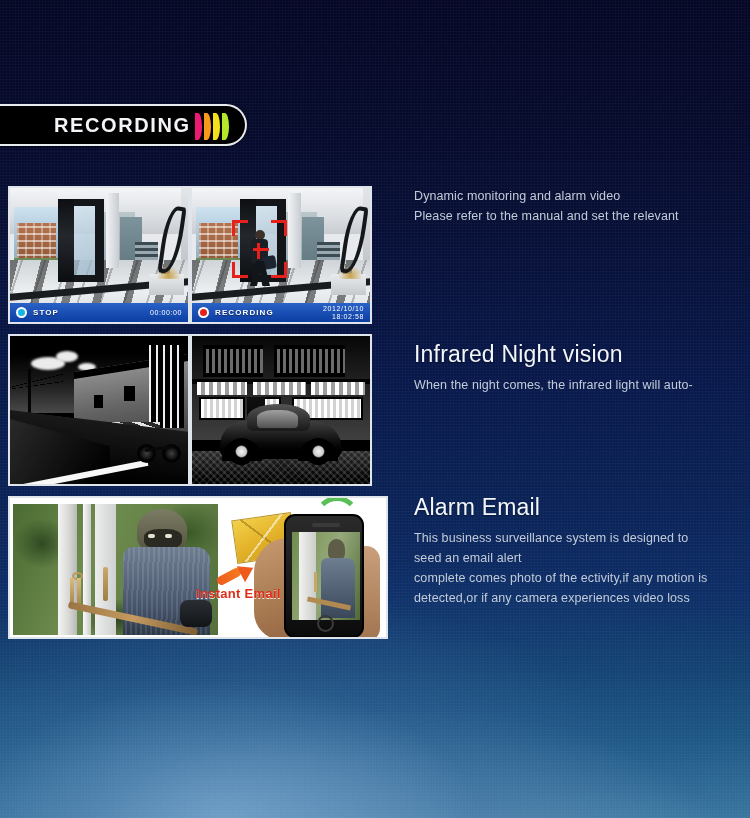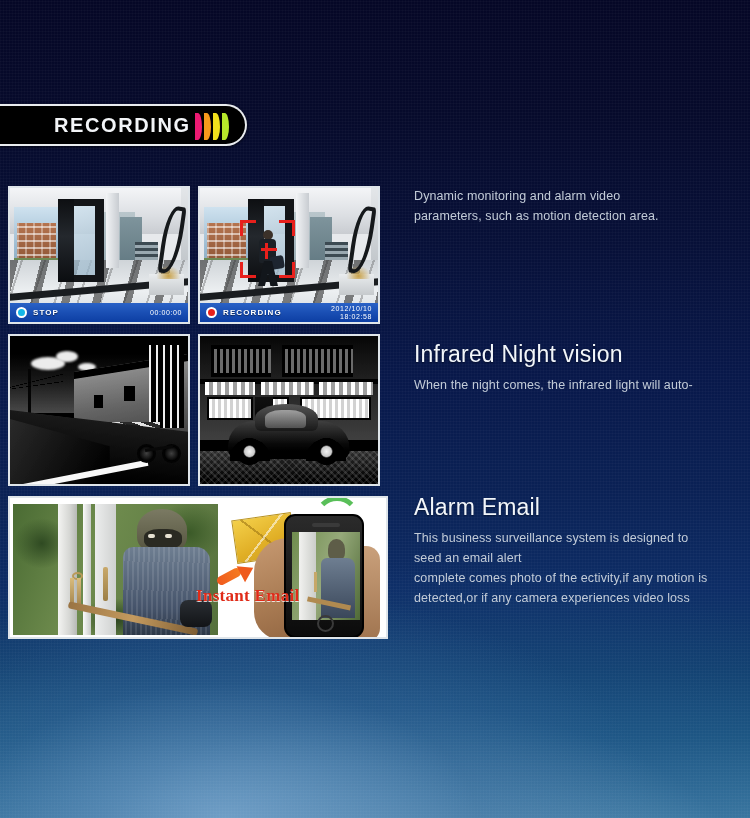--- a/index.html
+++ b/index.html
@@ -84,21 +84,20 @@
     height: 27px;
     border-radius: 0 60% 60% 0 / 0 50% 50% 0;
   }
 
   
   .row {
     position: absolute;
     left: 8px;
     z-index: 4;
     display: flex;
-    gap: 8px;
   }
   .row-motion  { top: 186px; }
   .row-night   { top: 334px; }
 
   .thumb {
     position: relative;
     width: 182px;
     height: 138px;
     border: 2px solid #dfe5ea;
     overflow: hidden;
@@ -512,25 +511,25 @@
     z-index: 4;
   }
   .envelope .flapline {
     position: absolute; left: 0; top: 0; width: 100%; height: 100%;
     background:
       linear-gradient(135deg, transparent 48%, rgba(255,255,255,0.55) 48%, rgba(255,255,255,0.55) 51%, transparent 51%),
       linear-gradient(-135deg, transparent 48%, rgba(160,120,20,0.6) 48%, rgba(160,120,20,0.6) 51%, transparent 51%);
   }
   .instant-email {
     position: absolute; left: 186px; top: 88px;
-    color: #e02b18; font-size: 17px; font-weight: bold;
+    color: #e02b18; font-size: 13px; font-weight: bold;
     letter-spacing: 0.3px;
     text-shadow: 0 1px 0 rgba(255,255,255,0.8);
     z-index: 6;
-    font-family: Liberation Serif, serif;
+    font-family: Liberation Sans, sans-serif;
   }
   .hand {
     position: absolute; right: 2px; top: 14px; width: 130px; height: 128px; z-index: 4;
   }
   .hand .palm {
     position: absolute; left: 0; top: 26px; width: 92px; height: 102px;
     background: linear-gradient(160deg,#c79a72 0%, #a87a52 55%, #8b603d 100%);
     border-radius: 34px 18px 10px 28px;
   }
   .hand .thumb {
@@ -834,21 +833,21 @@
       </div>
       <div class="thumb-finger"></div>
       <div class="thumb"></div>
       <div class="fingers"></div>
     </div>
   </div>
 
   <div class="feature-text ft-motion">
     <div class="feature-desc">
       <p>Dynamic monitoring and alarm video</p>
-      <p>parameters, such as motion detection area.</p>
+      <p>Please refer to the manual and set the relevant</p>
     </div>
   </div>
 
   <div class="feature-text ft-night">
     <div class="feature-title">Infrared Night vision</div>
     <div class="feature-desc">
       <p>When the night comes, the infrared light will auto-</p>
     </div>
   </div>
 

